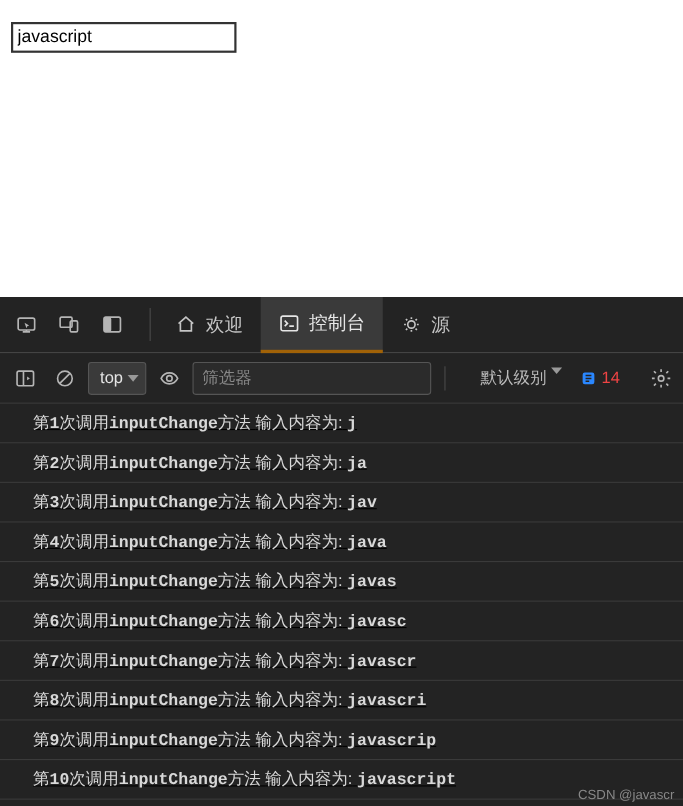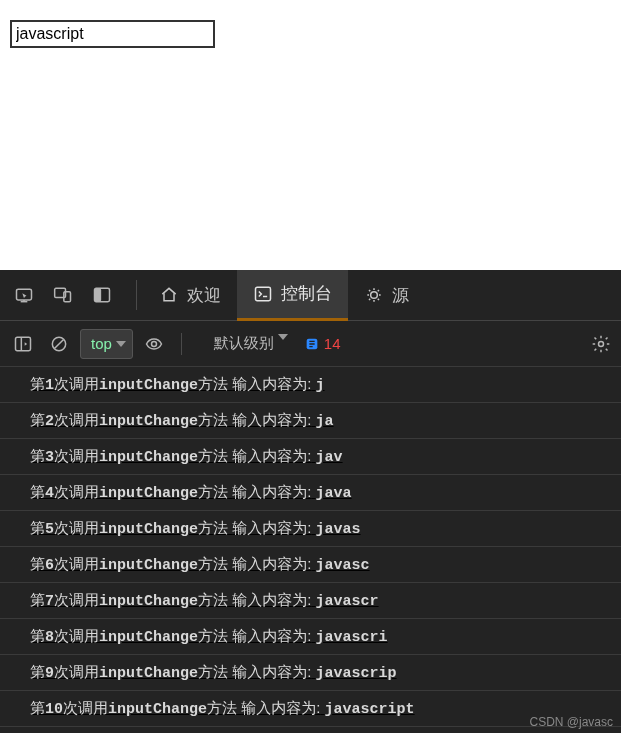--- a/index.html
+++ b/index.html
@@ -122,21 +122,21 @@
       stroke-width: 1.8;
     }
     .context-select {
       display: flex;
       align-items: center;
       background: #3a3a3a;
       border: 1px solid #555;
       border-radius: 3px;
       height: 30px;
       padding: 0 6px 0 10px;
-      color: #86efac;
+      color: #e5e5e5;
       font-size: 15px;
       cursor: pointer;
       gap: 4px;
     }
     .filter-input {
       flex: 0 0 170px;
       height: 30px;
       background: #2b2b2b;
       border: 1px solid #555;
       border-radius: 3px;
@@ -287,20 +287,21 @@
     <div class="context-select">
       <span>top</span>
       <span class="caret-down"></span>
     </div>
     <div class="tool-icon">
       <svg viewBox="0 0 24 24">
           <circle cx="12" cy="12" r="3"></circle>
           <path d="M3 12c2-4 6-6 9-6s7 2 9 6c-2 4-6 6-9 6s-7-2-9-6z"></path>
         </svg>
     </div>
+    <input class="filter-input" placeholder="筛选器" style="">
     <div class="vsep" style="height:22px"></div>
     <div class="level-select">
       <span>默认级别</span>
       <span class="caret-down"></span>
     </div>
     <div class="issues-badge">
       <svg viewBox="0 0 24 24">
           <rect x="4" y="4" width="16" height="16" rx="3" fill="#2a87ff"></rect>
           <path d="M8 8h8M8 12h8M8 16h5" stroke="#232323" stroke-width="2"></path>
         </svg>
@@ -320,15 +321,15 @@
         <div class="log-line"><span class="cjk">第</span><span class="mono">2</span><span class="cjk">次调用</span><span class="mono">inputChange</span><span class="cjk">方法</span> <span class="cjk">输入内容为:</span> <span class="mono">ja</span></div>
         <div class="log-line"><span class="cjk">第</span><span class="mono">3</span><span class="cjk">次调用</span><span class="mono">inputChange</span><span class="cjk">方法</span> <span class="cjk">输入内容为:</span> <span class="mono">jav</span></div>
         <div class="log-line"><span class="cjk">第</span><span class="mono">4</span><span class="cjk">次调用</span><span class="mono">inputChange</span><span class="cjk">方法</span> <span class="cjk">输入内容为:</span> <span class="mono">java</span></div>
         <div class="log-line"><span class="cjk">第</span><span class="mono">5</span><span class="cjk">次调用</span><span class="mono">inputChange</span><span class="cjk">方法</span> <span class="cjk">输入内容为:</span> <span class="mono">javas</span></div>
         <div class="log-line"><span class="cjk">第</span><span class="mono">6</span><span class="cjk">次调用</span><span class="mono">inputChange</span><span class="cjk">方法</span> <span class="cjk">输入内容为:</span> <span class="mono">javasc</span></div>
         <div class="log-line"><span class="cjk">第</span><span class="mono">7</span><span class="cjk">次调用</span><span class="mono">inputChange</span><span class="cjk">方法</span> <span class="cjk">输入内容为:</span> <span class="mono">javascr</span></div>
         <div class="log-line"><span class="cjk">第</span><span class="mono">8</span><span class="cjk">次调用</span><span class="mono">inputChange</span><span class="cjk">方法</span> <span class="cjk">输入内容为:</span> <span class="mono">javascri</span></div>
         <div class="log-line"><span class="cjk">第</span><span class="mono">9</span><span class="cjk">次调用</span><span class="mono">inputChange</span><span class="cjk">方法</span> <span class="cjk">输入内容为:</span> <span class="mono">javascrip</span></div>
         <div class="log-line"><span class="cjk">第</span><span class="mono">10</span><span class="cjk">次调用</span><span class="mono">inputChange</span><span class="cjk">方法</span> <span class="cjk">输入内容为:</span> <span class="mono">javascript</span></div>
       </div>
-    <div class="watermark">CSDN @javasc</div>
+    <div class="watermark">CSDN @javascr</div>
   </div>
 </div>
 
 </body></html>

